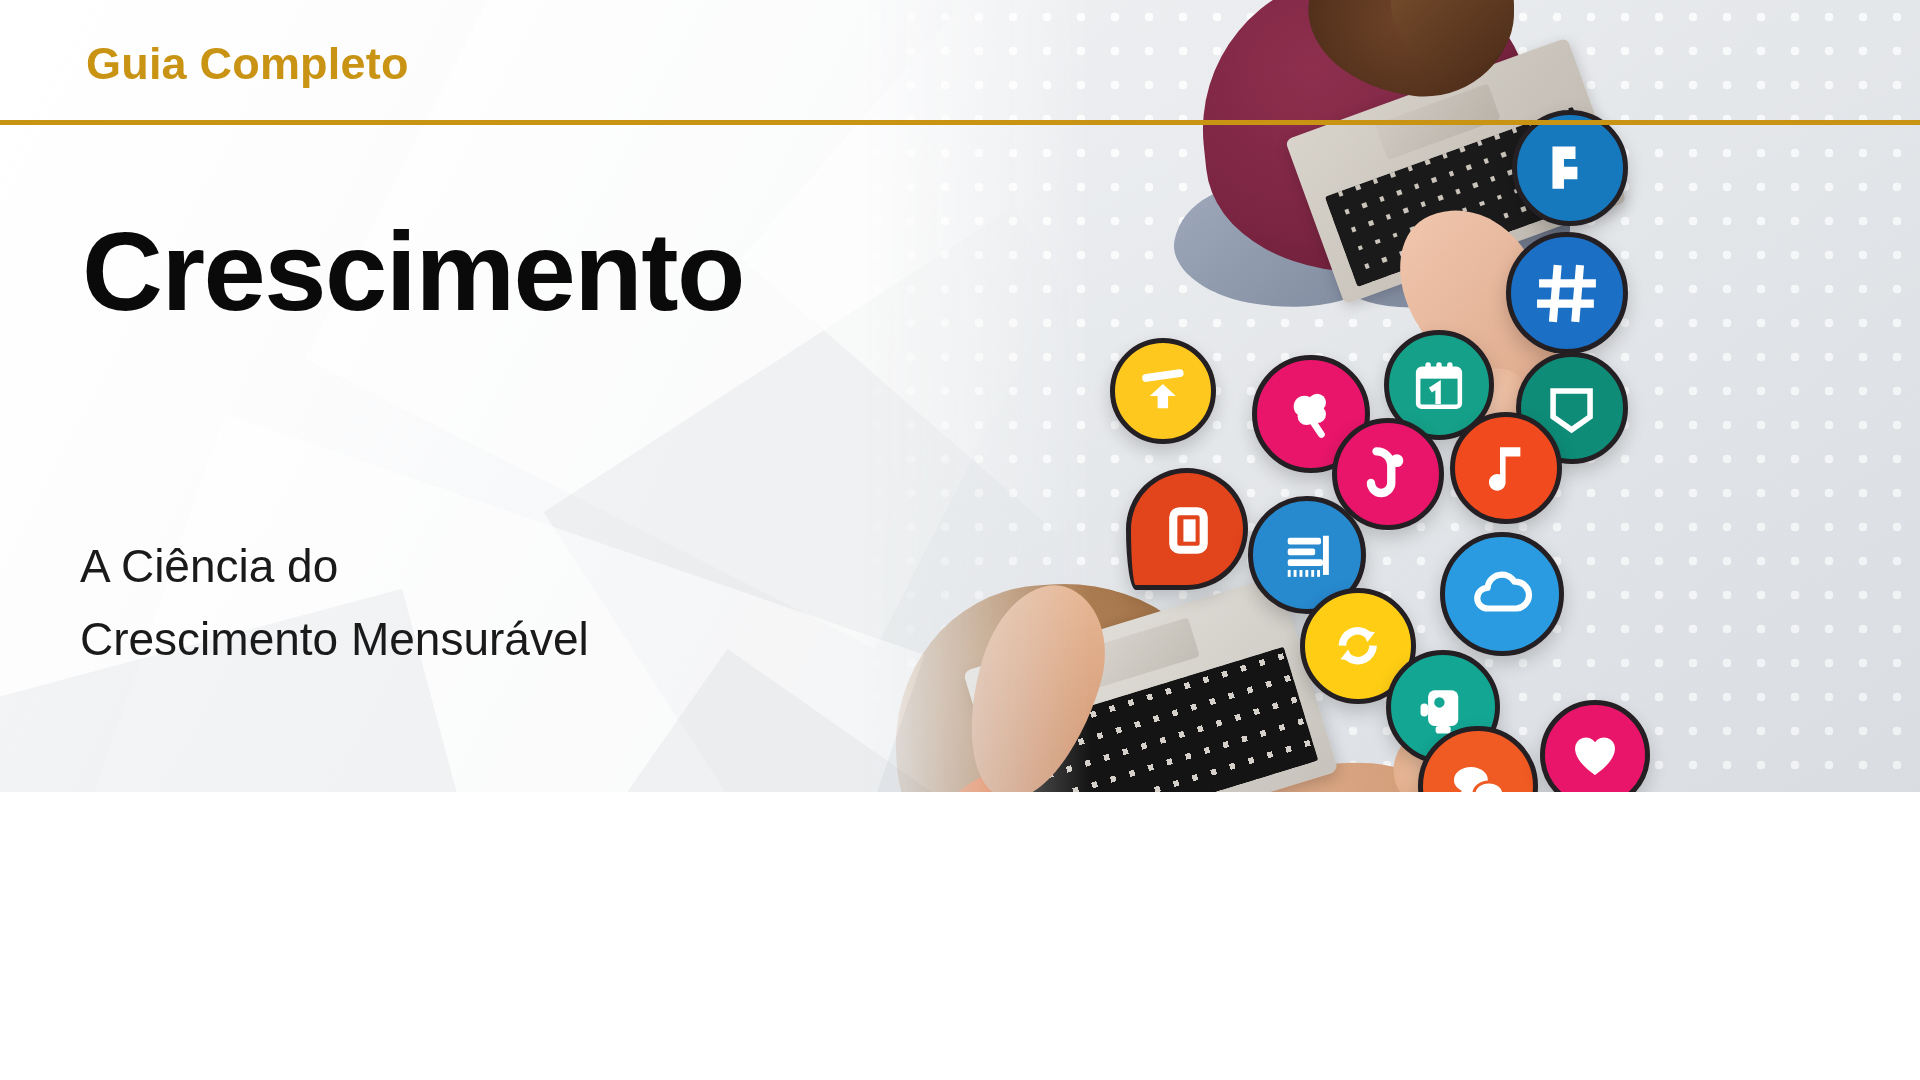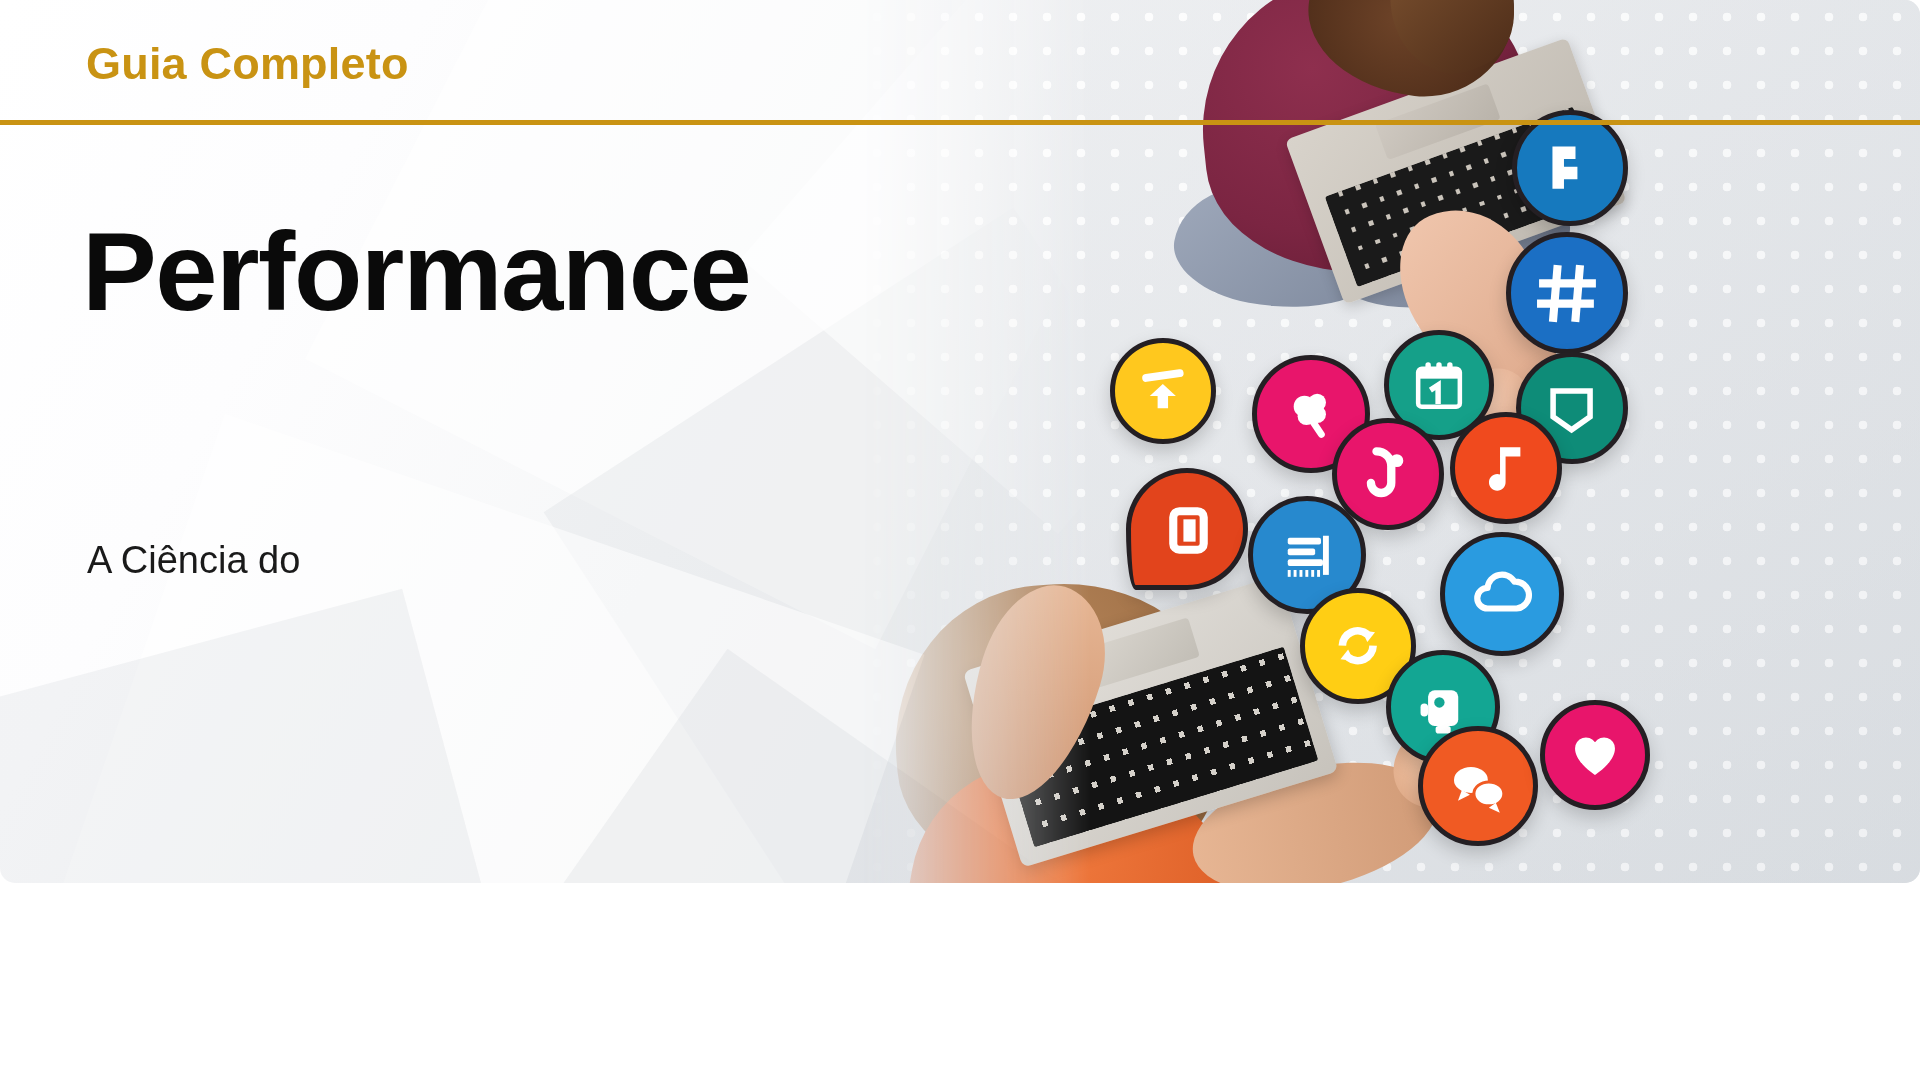--- a/index.html
+++ b/index.html
@@ -6,27 +6,26 @@
   html,body { width:1920px; height:1080px; overflow:hidden; }
   body {
     font-family:"Liberation Sans", sans-serif;
     background:#ffffff;
     position:relative;
   }
 
   
   #slide {
     position:absolute; inset:0;
-    width:1920px; height:883px;
+    width:1920px; height:792px;
     background:
       linear-gradient(118deg,
         #ffffff 0%, #fdfdfe 18%, #f6f7f8 40%,
         #eef0f2 62%, #e9ebee 80%, #e4e7ea 100%);
     overflow:hidden;
-    border-radius:15px;
   }
 
   
   .facets { position:absolute; inset:0; pointer-events:none; }
   .facet { position:absolute; background:rgba(255,255,255,.55); }
   .facet.d { background:rgba(190,196,204,.17); }
 
   
   #photo {
     position:absolute; top:0; right:0;
@@ -199,22 +198,22 @@
     position:absolute; left:0; top:120px; width:1920px; height:5px;
     background:#C99313; z-index:3;
   }
   #title {
     position:absolute; left:82px; top:215px; width:830px;
     font-size:112px; line-height:1.02; font-weight:bold;
     letter-spacing:-1.5px; color:#0a0a0a;
   }
   #title .ln { display:block; }
   #subtitle {
-    position:absolute; left:87px; top:530px; width:780px;
-    font-size:38px; line-height:1.58; font-weight:400; color:#1a1a1a;
+    position:absolute; left:80px; top:530px; width:780px;
+    font-size:46px; line-height:1.58; font-weight:400; color:#1a1a1a;
   }
   #subtitle .ln { display:block; }
 
   
   #logo { position:absolute; left:88px; top:925px; display:flex; align-items:center; gap:16px; }
   #logo-mark {
     width:82px; height:110px; border-radius:34px;
     background:linear-gradient(150deg,#fdf0c4 0%,#e8c357 14%,#c99313 48%,#e6c45f 74%,#b9830c 100%);
     box-shadow:0 2px 7px rgba(0,0,0,.22), inset 0 0 0 2px rgba(255,255,255,.35);
     display:flex; align-items:center; justify-content:center;
@@ -418,25 +417,26 @@
             </svg>
           </span>
         </div>
       </div>
   </div>
 
   <div id="eyebrow">Guia Completo</div>
   <div id="gold-rule"></div>
 
   <h1 id="title">
-    <span class="ln">Performance</span>
+    <span class="ln">Crescimento</span>
   </h1>
 
   <div id="subtitle">
     <span class="ln">A Ciência do</span>
+    <span class="ln">Crescimento Mensurável</span>
   </div>
 
   <div id="logo">
     <div id="logo-mark">
       <svg viewBox="0 0 64 64" aria-hidden="true">
         <path fill="#FFFDF4" d="M32 60c-7.2-4.6-12.6-11.4-14.6-19.2-1-3.9-1-7.6-.4-11.6.3-2 .3-4.2-.1-6.5-.6-3.3-1.8-6.4-3.4-9.3 3.9.7 7.4 2.4 10.5 5 .6-1.6 1.6-3 2.9-4.2 1.6 2.1 3.1 4.3 4.6 6.6h.2c1.4-2.3 2.9-4.5 4.6-6.6 1.3 1.2 2.3 2.6 2.9 4.2 3.1-2.6 6.6-4.3 10.5-5-1.6 2.9-2.8 6-3.4 9.3-.4 2.3-.4 4.5-.1 6.5.6 4 .6 7.7-.4 11.6C44.6 48.6 39.2 55.4 32 60z"></path>
         <path fill="#B8860B" d="M32 37.8c1.3 0 2.4.8 3 1.9-.9.6-1.9 1-3 1s-2.1-.4-3-1c.6-1.1 1.7-1.9 3-1.9z"></path>
         <path fill="#B8860B" d="M20.5 28.9c2.2-.9 4.5-1 6.7-.2-1.1 1.9-2.9 3-4.9 3.1-1.1 0-1.8-1.3-1.8-2.9z"></path>
         <path fill="#B8860B" d="M43.5 28.9c0 1.6-.7 2.9-1.8 2.9-2-.1-3.8-1.2-4.9-3.1 2.2-.8 4.5-.7 6.7.2z"></path>
         <path fill="#C99313" d="M19.8 16.3c1.8 1.3 3.3 3 4.4 5-1.7.3-3.4.1-5-.7.1-1.5.3-2.9.6-4.3z"></path>

